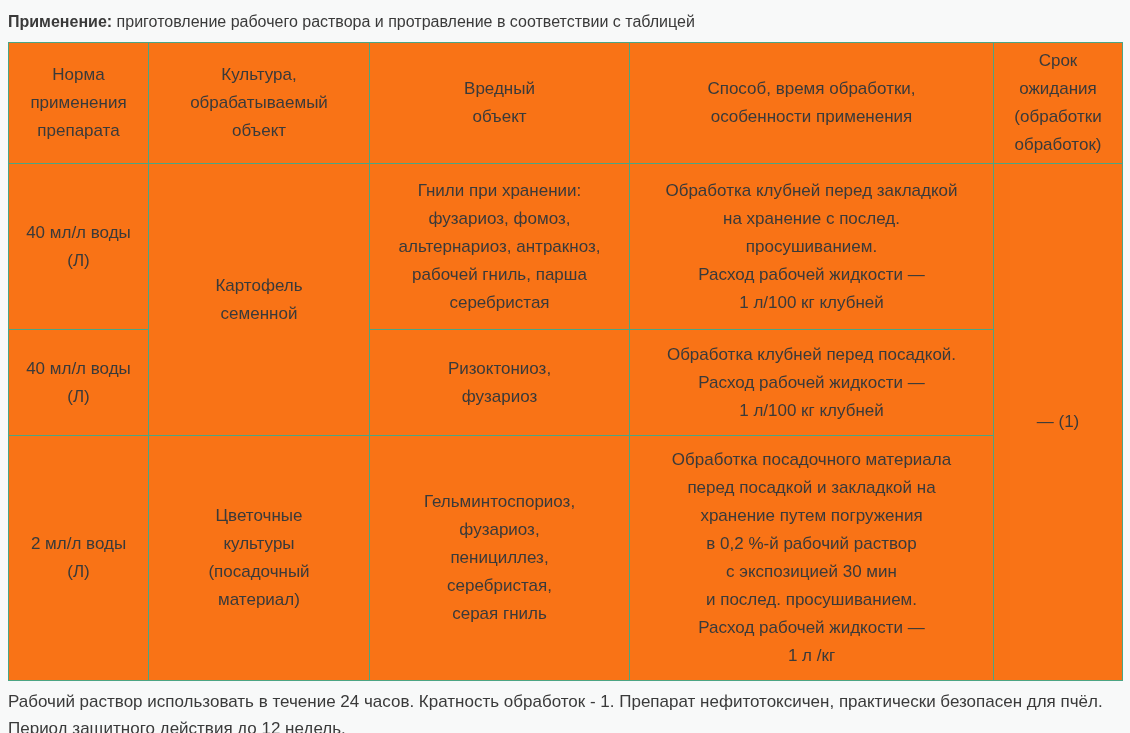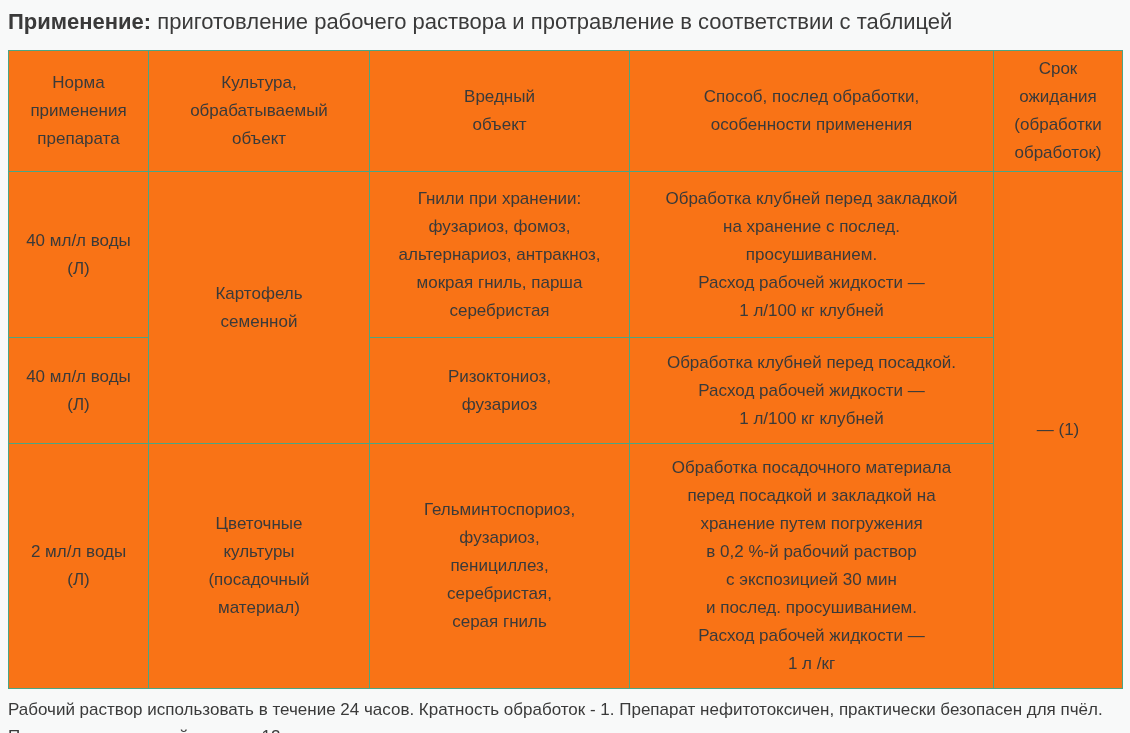--- a/index.html
+++ b/index.html
@@ -10,22 +10,22 @@
     color: #3a3a3a;
     font-family: "Liberation Sans", "DejaVu Sans", sans-serif;
   }
   .page {
     width: 1130px;
     height: 733px;
     padding: 8px 8px 0 8px;
     overflow: hidden;
   }
   .intro {
-    margin: 2px 0 16px 0;
-    font-size: 22px;
+    margin: 2px 0 8px 0;
+    font-size: 16px;
     line-height: 24px;
     white-space: nowrap;
   }
   .intro .intro-label { font-weight: bold; }
   table.app-table {
     border-collapse: collapse;
     table-layout: fixed;
     width: 1114px;
     background: #f97316;
   }
@@ -69,38 +69,38 @@
     <thead>
       <tr class="header-row">
         <th>Норма
 применения
 препарата</th>
         <th>Культура,
 обрабатываемый
 объект</th>
         <th>Вредный
 объект</th>
-        <th>Способ, послед обработки,
+        <th>Способ, время обработки,
 особенности применения</th>
         <th>Срок
 ожидания
 (обработки
 обработок)</th>
       </tr>
     </thead>
     <tbody>
       <tr class="data-row-1">
         <td>40 мл/л воды
 (Л)</td>
         <td rowspan="2">Картофель
 семенной</td>
         <td>Гнили при хранении:
 фузариоз, фомоз,
 альтернариоз, антракноз,
-мокрая гниль, парша
+рабочей гниль, парша
 серебристая</td>
         <td>Обработка клубней перед закладкой
 на хранение с послед.
 просушиванием.
 Расход рабочей жидкости —
 1 л/100 кг клубней</td>
         <td rowspan="3">— (1)</td>
       </tr>
       <tr class="data-row-2">
         <td>40 мл/л воды

